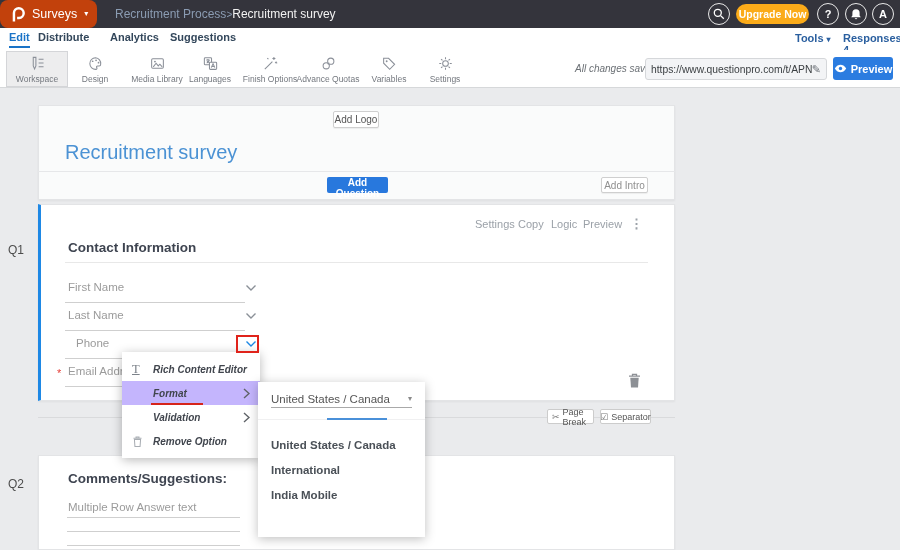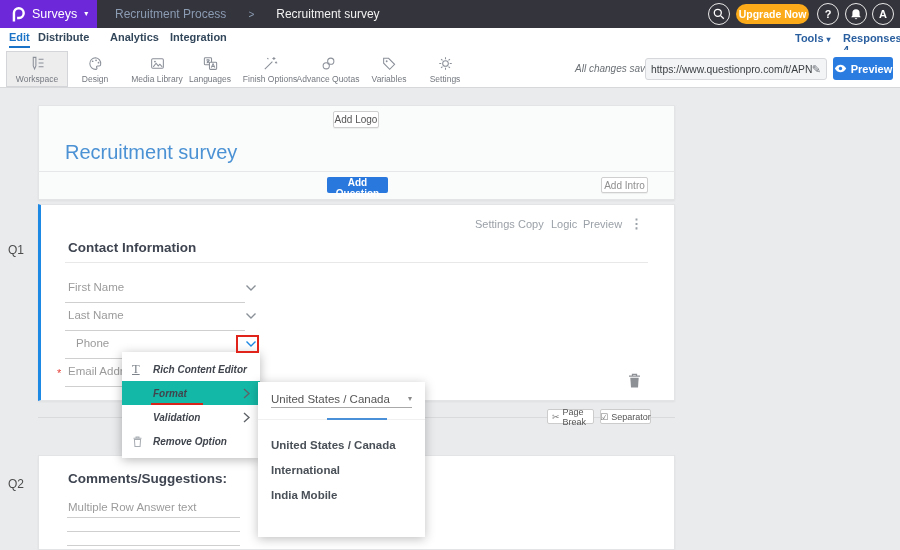--- a/index.html
+++ b/index.html
@@ -5,24 +5,24 @@
   * { margin:0; padding:0; box-sizing:border-box; }
   html,body { background:#d8d9db; }
   .screen {
     position:relative; width:900px; height:550px; overflow:hidden;
     font-family:"Liberation Sans", sans-serif; background:#eaebed;
     -webkit-font-smoothing:antialiased;
   }
 
   
   .topbar { position:absolute; left:0; top:0; width:900px; height:28px; background:#34343c; display:flex; align-items:center; }
-  .logo-block { width:97px; height:28px; background:#6d28d9; display:flex; align-items:center; padding:0 8px 0 10px; gap:7px; cursor:pointer; }
+  .logo-block { width:97px; height:28px; background:#c2410c; display:flex; align-items:center; padding:0 8px 0 10px; gap:7px; cursor:pointer;border-radius:8px; }
   .logo-block .prod { color:#fff; font-size:12.5px; }
   .caret { font-size:8px; color:#fff; line-height:1; }
-  .crumbs { margin-left:18px; font-size:12px; display:flex; gap:22px; align-items:center; }
+  .crumbs { margin-left:18px; font-size:12px; display:flex; gap:0; align-items:center; }
   .crumb-parent { color:#8b9cb3; cursor:pointer; }
   .crumb-sep { color:#8b9cb3; font-size:10px; }
   .crumb-current { color:#f2f2f2; }
   .circle-btn { position:absolute; top:3px; width:22px; height:22px; border:1.4px solid #e9e9e9; border-radius:50%; display:flex; align-items:center; justify-content:center; color:#fff; font-size:11px; font-weight:bold; cursor:pointer; }
   .upgrade-btn { position:absolute; left:736px; top:4px; width:73px; height:20px; background:#fbab19; border:none; border-radius:10px; color:#fff; font-size:10.5px; font-weight:bold; font-family:"Liberation Sans",sans-serif; cursor:pointer; }
 
   
   .navrow { position:absolute; left:0; top:28px; width:900px; height:22px; background:#ffffff; }
   .nav-item { position:absolute; top:3px; font-size:11px; font-weight:bold; color:#33475b; cursor:pointer; padding-bottom:3px; }
   .nav-item.active { color:#1a73c7; border-bottom:2px solid #1a73c7; }
@@ -64,21 +64,21 @@
   .pb-line { position:absolute; left:38px; top:417px; width:637px; height:1px; background:#d9dadc; z-index:1; }
   .strip-btn { position:absolute; top:409px; height:15px; z-index:2; background:#fff; border:1px solid #ccc; border-radius:2px; font-size:9px; color:#555; display:flex; align-items:center; justify-content:center; gap:3px; cursor:pointer; font-family:"Liberation Sans",sans-serif; padding:0 4px; }
   .strip-btn .ic { font-size:9px; color:#777; }
 
   .q2-card { left:38px; top:455px; width:637px; height:95px; }
   .ml-line { position:absolute; left:67px; width:173px; height:1px; background:#cfcfcf; }
 
   
   .ctx-menu { position:absolute; left:122px; top:352px; width:138px; height:106px; background:#fff; box-shadow:0 2px 10px rgba(0,0,0,.28); z-index:10; padding:5px 0; }
   .ctx-row { position:relative; height:24px; display:flex; align-items:center; padding:0 10px; cursor:pointer; }
-  .ctx-row.hl { background:#14b8a6; }
+  .ctx-row.hl { background:#c4b5fd; }
   .ctx-row .ric { width:21px; color:#9aa0a6; display:flex; align-items:center; }
   .ctx-row .rlbl { font-size:10px; font-weight:bold; color:#40454d; white-space:nowrap;font-style:italic; }
   .ctx-row .rarrow { margin-left:auto; color:#5f6368; display:flex; align-items:center; }
   .t-glyph { font-family:"Liberation Serif",serif; font-size:12.5px; color:#7c828a; text-decoration:underline; line-height:1; }
   .red-underline { position:absolute; left:29px; bottom:0px; width:52px; height:2.5px; background:#d6241b; z-index:11; }
   .red-box { position:absolute; left:236px; top:335px; width:23px; height:18px; border:2px solid #e0231b; z-index:12; }
 
   
   .submenu { position:absolute; left:258px; top:382px; width:167px; height:155px; background:#fff; box-shadow:0 2px 10px rgba(0,0,0,.25); z-index:11; }
   .sub-select-val { position:absolute; left:13px; top:11px; font-size:11.5px; color:#555; cursor:pointer; }
@@ -127,21 +127,21 @@
       </svg>
   </div>
   <div class="circle-btn" style="left:872px;">
     <span>A</span>
   </div>
 
   <div class="navrow">
     <span class="nav-item active" style="left:9px;">Edit</span>
     <span class="nav-item" style="left:38px;">Distribute</span>
     <span class="nav-item" style="left:110px;">Analytics</span>
-    <span class="nav-item" style="left:170px;">Integration</span>
+    <span class="nav-item" style="left:170px;">Suggestions</span>
     <span class="nav-right" style="left:795px;"><span>Tools</span> <span class="caret" style="color:#2a5f9f;">▾</span></span>
     <span class="nav-right" style="left:843px;">Responses: 4</span>
   </div>
 
   <div class="toolbarrow">
     <div class="tb-tab active" style="left:6px;">
       <svg width="17" height="17" viewBox="0 0 18 18" stroke="currentColor" fill="none" stroke-width="1.1">
           <path d="M4.5 2.5 v9 l1.4 3.2 1.4-3.2 v-9 z"></path>
           <path d="M10.2 4.5h5.2M10.2 8.5h5.2M10.2 12.5h5.2"></path>
         </svg>

